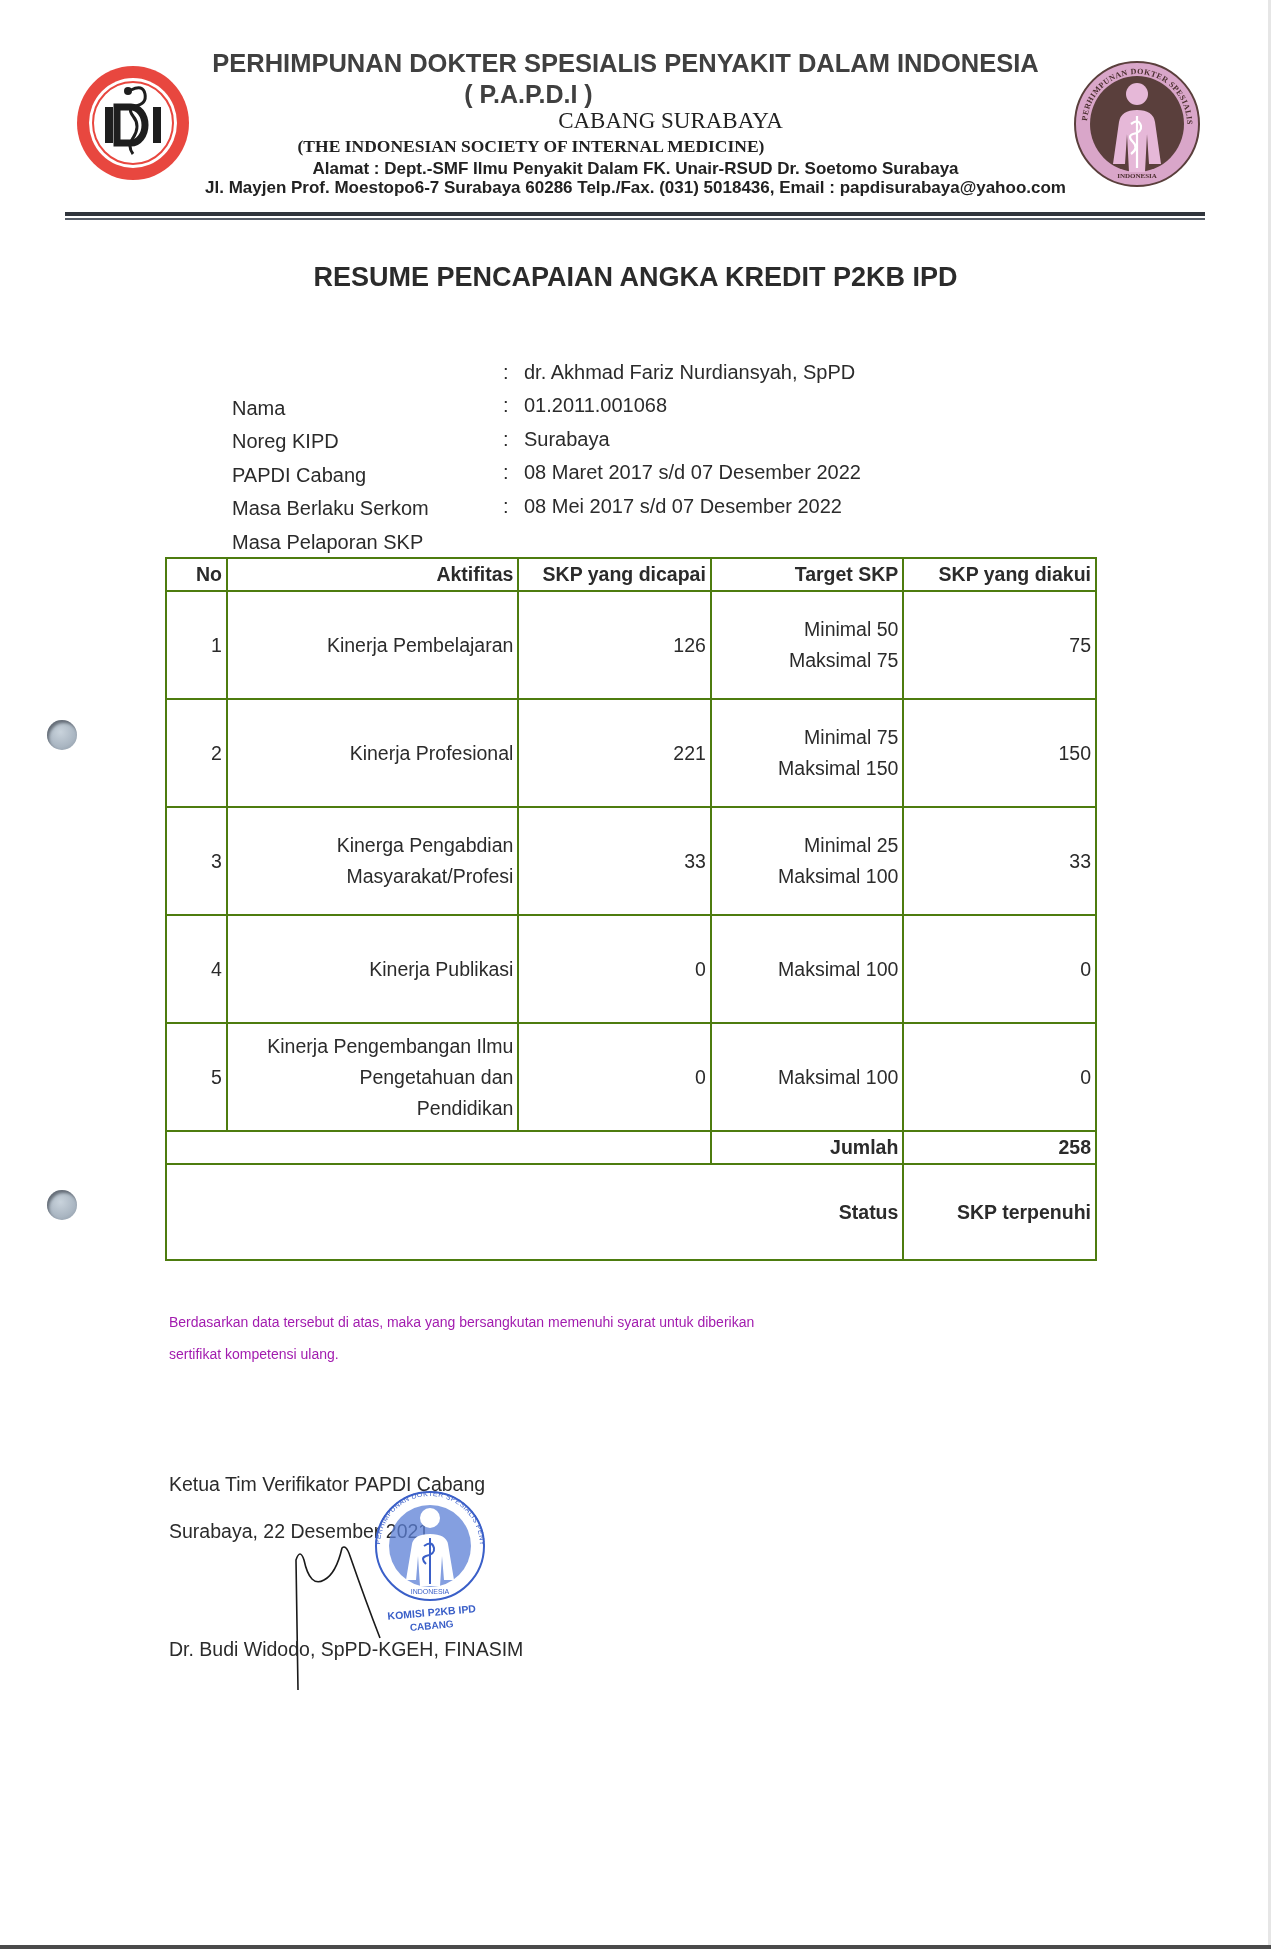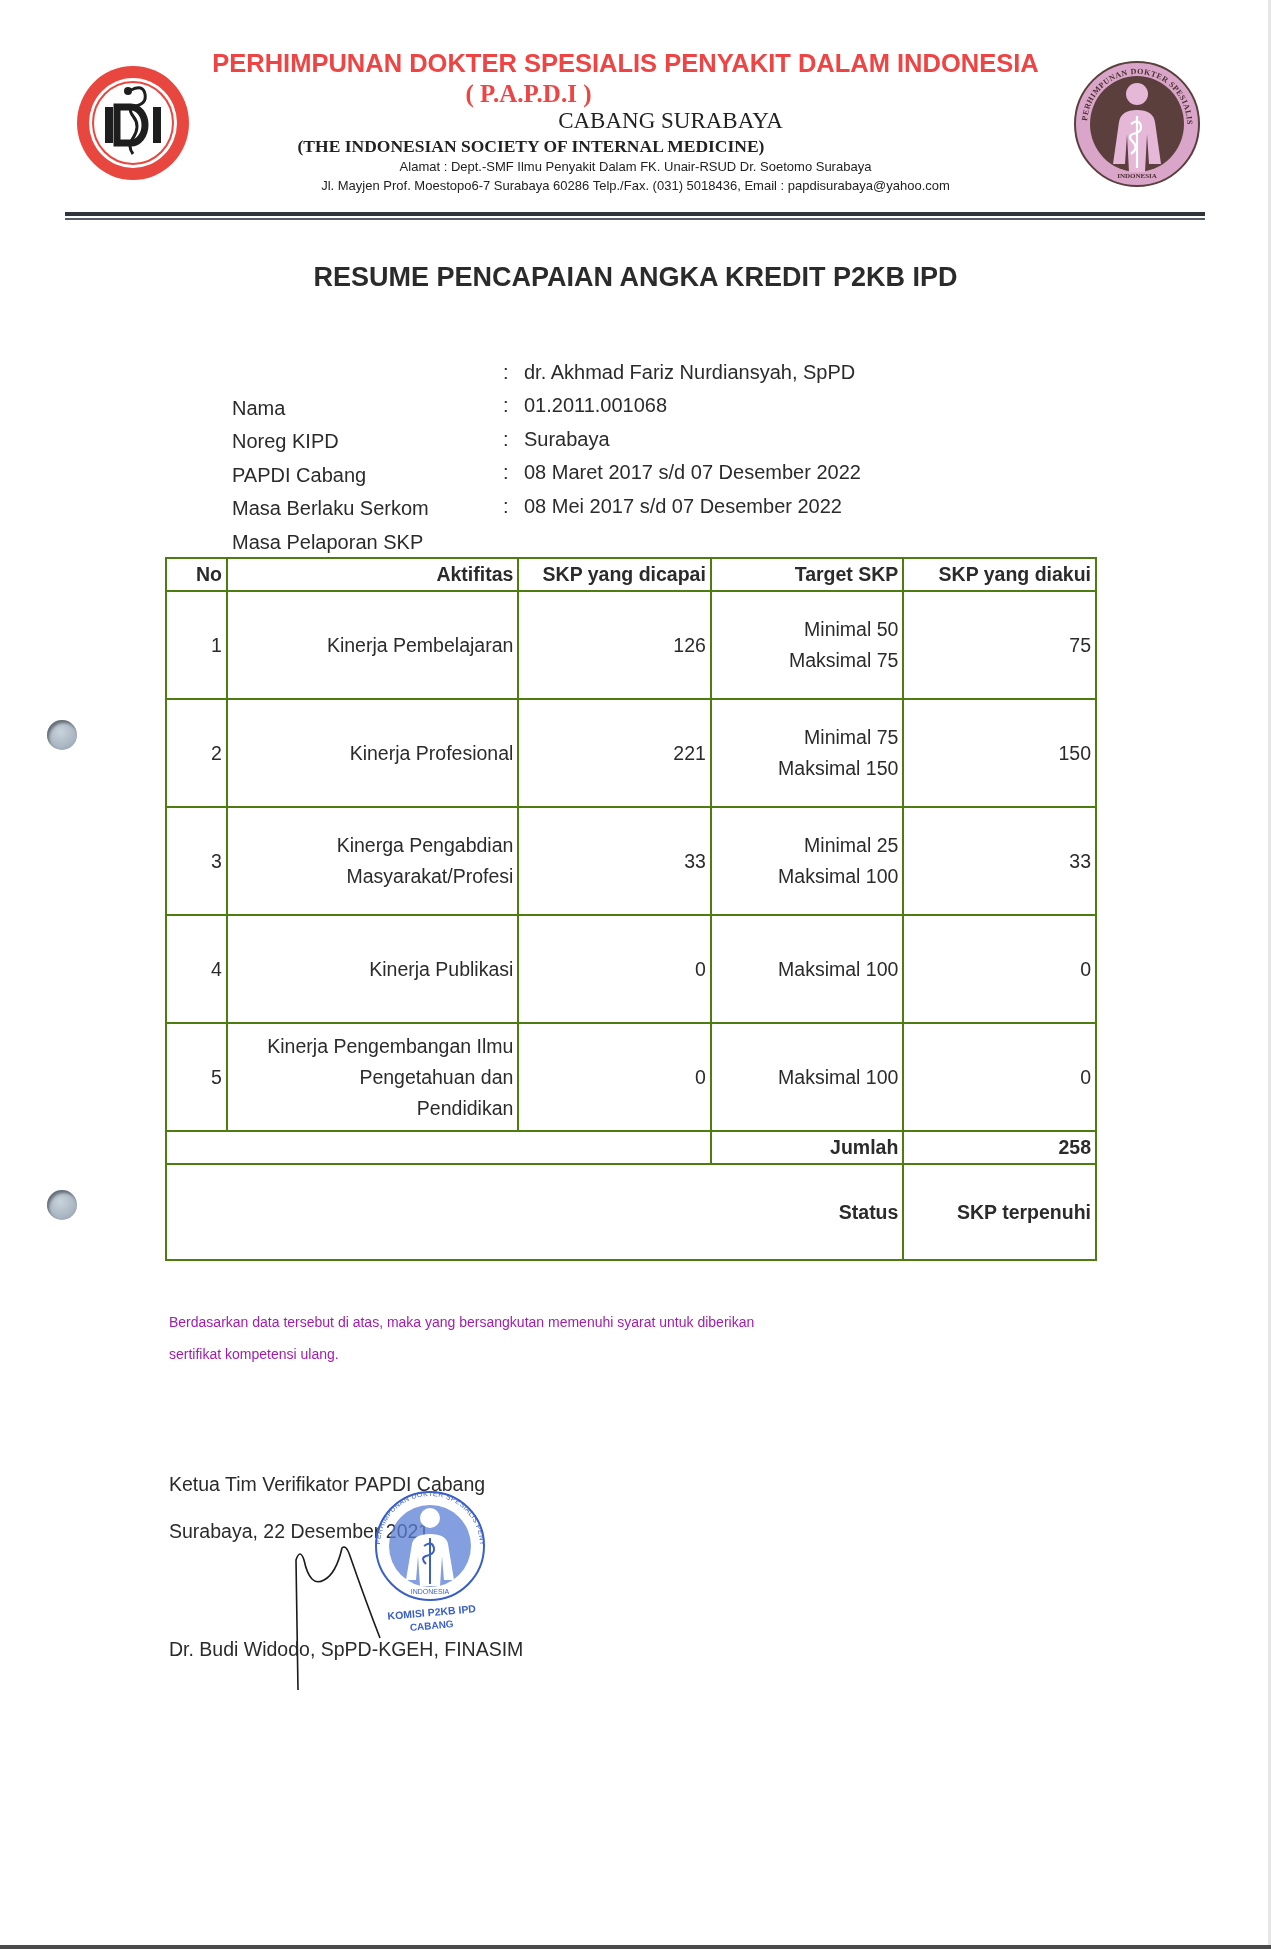--- a/index.html
+++ b/index.html
@@ -1,20 +1,20 @@
 <!DOCTYPE html>
 <html><head>
 <meta charset="utf-8">
 <style>
   html, body { margin:0; padding:0; background:#ffffff; }
   body { width:1271px; height:1949px; position:relative; overflow:hidden; font-family:"DejaVu Sans", "Liberation Sans", sans-serif; color:#2a2a2a; }
   .abs { position:absolute; }
-  .lh-title { font-family:"Liberation Sans", sans-serif; font-weight:bold; color:#ef4444; white-space:nowrap; }
+  .lh-title { font-family:"Liberation Sans", sans-serif; font-weight:bold; color:#404040; white-space:nowrap; }
   .lh-serif { font-family:"Liberation Serif", serif; color:#222; white-space:nowrap; }
-  .lh-small { font-family:"Liberation Sans", sans-serif; color:#222; white-space:nowrap; font-size:13px; }
+  .lh-small { font-family:"Liberation Sans", sans-serif; color:#222; white-space:nowrap; font-size:17px;font-weight:bold; }
   .rule1 { left:65px; width:1140px; top:212px; height:4px; background:#30353c; }
   .rule2 { left:65px; width:1140px; top:218px; height:1.5px; background:#555c66; }
   .doc-title { left:0; width:1271px; text-align:center; top:262px; font-family:"Liberation Sans", sans-serif; font-weight:bold; font-size:27px; color:#2b2b2b; }
   .info-row { position:absolute; left:232px; height:28px; font-family:"Liberation Sans", sans-serif; font-size:20px; color:#2b2b2b; white-space:nowrap; }
   .info-label { position:absolute; left:0; top:0;margin-top:36px; }
   .info-colon { position:absolute; left:271px; top:0; }
   .info-value { position:absolute; left:292px; top:0; }
   table.skp { position:absolute; left:165px; top:557px; width:932px; border-collapse:collapse; font-family:"Liberation Sans", sans-serif; font-size:19.5px; color:#2b2b2b; }
   table.skp td, table.skp th { border:2px solid #4d7c0f; text-align:right; vertical-align:middle; padding:0 4px; line-height:31px; }
   table.skp th { font-weight:bold; height:29px; }
@@ -44,21 +44,21 @@
       <ellipse cx="60" cy="61" rx="40" ry="41" fill="none" stroke="#e8473f" stroke-width="2"></ellipse>
       <rect x="32" y="45" width="8" height="36" fill="#1e1e1e"></rect>
       <rect x="80" y="45" width="8" height="36" fill="#1e1e1e"></rect>
       <path d="M44 45 h14 a14 18 0 0 1 0 36 h-14 z" fill="none" stroke="#1e1e1e" stroke-width="7"></path>
       <path d="M58 28 q12 -6 14 4 q2 10 -10 12 q-8 2 -2 10 q8 10 0 22 q-6 8 0 16" fill="none" stroke="#1e1e1e" stroke-width="3"></path>
       <circle cx="55" cy="29" r="4" fill="#1e1e1e"></circle>
     </svg>
   </div>
 
   <div class="abs lh-title" style="left:0; width:1271px; text-align:center; top:49px; font-size:25.5px; padding-right:20px; box-sizing:border-box; padding-left:0;">PERHIMPUNAN DOKTER SPESIALIS PENYAKIT DALAM INDONESIA</div>
-  <div class="abs lh-title" style="left:0; width:1057px; text-align:center; top:80px; font-size:25px;font-family:Liberation Serif, serif;">( P.A.P.D.I )</div>
+  <div class="abs lh-title" style="left:0; width:1057px; text-align:center; top:80px; font-size:25px;">( P.A.P.D.I )</div>
   <div class="abs lh-serif" style="left:0; width:1271px; text-align:center; top:108px; font-size:23px;padding-left:35px;">CABANG SURABAYA</div>
   <div class="abs lh-serif" style="left:0; width:1062px; text-align:center; top:136px; font-size:17.5px; font-weight:bold;">(THE INDONESIAN SOCIETY OF INTERNAL MEDICINE)</div>
   <div class="abs lh-small" style="left:0; width:1271px; text-align:center; top:159px;">Alamat : Dept.-SMF Ilmu Penyakit Dalam FK. Unair-RSUD Dr. Soetomo Surabaya</div>
   <div class="abs lh-small" style="left:0; width:1271px; text-align:center; top:178px;">Jl. Mayjen Prof. Moestopo6-7 Surabaya 60286 Telp./Fax. (031) 5018436,  Email : papdisurabaya@yahoo.com</div>
 
   <div class="abs" style="left:1073px; top:60px; width:128px; height:128px;">
     <svg width="128" height="128" viewBox="0 0 128 128">
       <ellipse cx="64" cy="64" rx="62" ry="62" fill="#d9a6c9" stroke="#5a3f3c" stroke-width="2"></ellipse>
       <ellipse cx="64" cy="64" rx="47" ry="48" fill="#5a3f3c"></ellipse>
       <circle cx="64" cy="34" r="11" fill="#e6b8d8"></circle>

